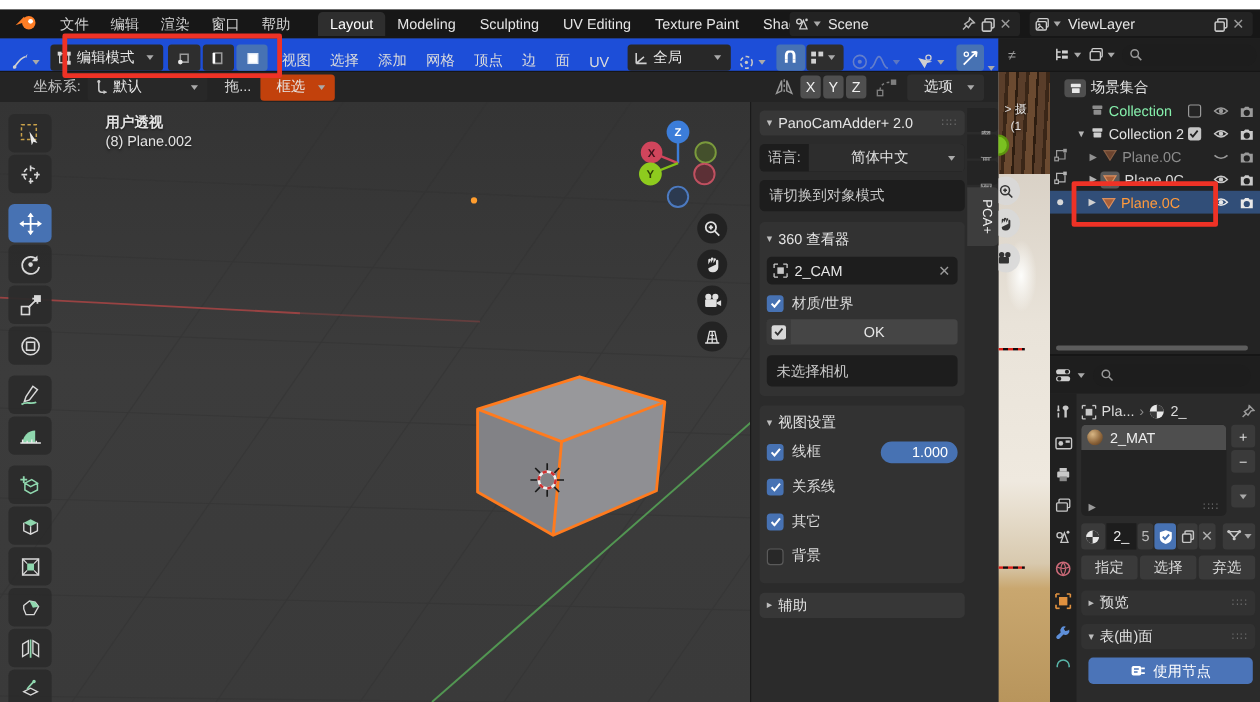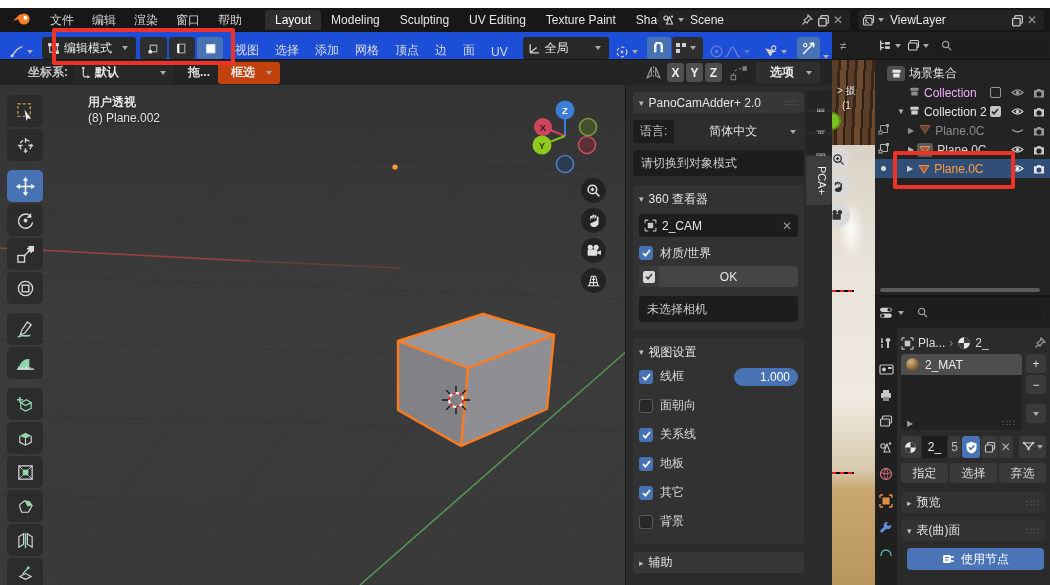--- a/index.html
+++ b/index.html
@@ -12,21 +12,21 @@
 .grip{color:#6e6e6e;font-size:9px;letter-spacing:1px;}
 .tri{color:#bdbdbd;font-size:9px;margin-right:5px;}
 
 #topbar{left:0;top:8px;width:1050px;height:24px;background:#171717;display:flex;align-items:center;}
 #topbar .menu{color:#d2d2d2;padding:0 9px;}
 .wtab{color:#e5e5e5;padding:3px 10px;border-radius:4px 4px 0 0;white-space:nowrap;}
 .wtab.active{background:#2e2e2e;color:#fff;}
 .idwidget{position:absolute;top:10px;height:20px;background:#232323;border-radius:3px;display:flex;align-items:center;padding:0 4px;}
 
 #vheader{left:0;top:32px;width:832px;height:28px;background:#1d4ed8;display:flex;align-items:flex-end;border-bottom:1px solid #161616;}
-#toolsrow{left:0;top:60px;width:832px;height:25px;background:#242424;display:flex;align-items:center;font-weight:bold;}
+#toolsrow{left:0;top:60px;width:832px;height:25px;background:#242424;display:flex;align-items:center;}
 .hmenu{color:#dcdcdc;padding:0 8px;white-space:nowrap;}
 .modebtn{background:#282828;height:22px;border-radius:3px;display:flex;align-items:center;padding:0 5px;color:#e8e8e8;}
 .selmode{width:27px;height:22px;}
 .selmode.on{background:#4772b3;}
 
 #canvas{left:0;top:85px;width:832px;height:500px;background:linear-gradient(180deg,#343434,#3c3c3c 45%,#3a3a3a);overflow:hidden;}
 #tbar{left:7px;top:95px;width:38px;display:flex;flex-direction:column;gap:2px;}
 .tool{width:36px;height:32px;background:#2b2b2bee;border-radius:5px;display:flex;align-items:center;justify-content:center;}
 .tool.on{background:#4772b3;}
 .gap6{height:5px;}
@@ -537,38 +537,26 @@
       <div class="cbrow">
         <span class="cb on">
             <svg width="9" height="8" viewBox="0 0 9 8">
               <path d="M1 4l2.4 2.6L8 1" stroke="#fff" fill="none" stroke-width="1.7"></path>
             </svg>
           </span>
         <span style="flex:1">线框</span>
         <span style="width:64px;height:18px;background:#4772b3;border-radius:9px;display:flex;align-items:center;justify-content:flex-end;padding-right:8px;color:#fff">1.000</span>
       </div>
       <div class="cbrow">
-          <span class="cb off"></span>
-          <span>面朝向</span>
-        </div>
-      <div class="cbrow">
           <span class="cb on">
             <svg width="9" height="8" viewBox="0 0 9 8">
               <path d="M1 4l2.4 2.6L8 1" stroke="#fff" fill="none" stroke-width="1.7"></path>
             </svg>
           </span>
           <span>关系线</span>
-        </div>
-      <div class="cbrow">
-          <span class="cb on">
-            <svg width="9" height="8" viewBox="0 0 9 8">
-              <path d="M1 4l2.4 2.6L8 1" stroke="#fff" fill="none" stroke-width="1.7"></path>
-            </svg>
-          </span>
-          <span>地板</span>
         </div>
       <div class="cbrow">
           <span class="cb on">
             <svg width="9" height="8" viewBox="0 0 9 8">
               <path d="M1 4l2.4 2.6L8 1" stroke="#fff" fill="none" stroke-width="1.7"></path>
             </svg>
           </span>
           <span>其它</span>
         </div>
       <div class="cbrow">
@@ -647,21 +635,21 @@
     </div>
     <div style="padding-top:4px">
       <div class="orow">
         <span style="margin-left:12px;width:18px;height:15px;background:#4f4f4f;border-radius:3px;display:flex;align-items:center;justify-content:center">
             <svg width="11" height="11" style="color:#e8e8e8">
               <use href="#i-box"></use>
             </svg>
           </span>
         <span class="nm">场景集合</span>
       </div>
-      <div class="orow" style="color:#f0abfc">
+      <div class="orow" style="color:#86efac">
         <span style="margin-left:34px"><svg width="11" height="11" style="color:#8d8d8d">
               <use href="#i-box"></use>
             </svg></span>
         <span class="nm">Collection</span>
         <span class="ricons">
           <span class="ric">
               <span style="width:11px;height:11px;border:1.3px solid #9a9a9a;border-radius:2px"></span>
             </span>
           <span class="ric">
               <svg width="13" height="11" style="color:#9a9a9a">

